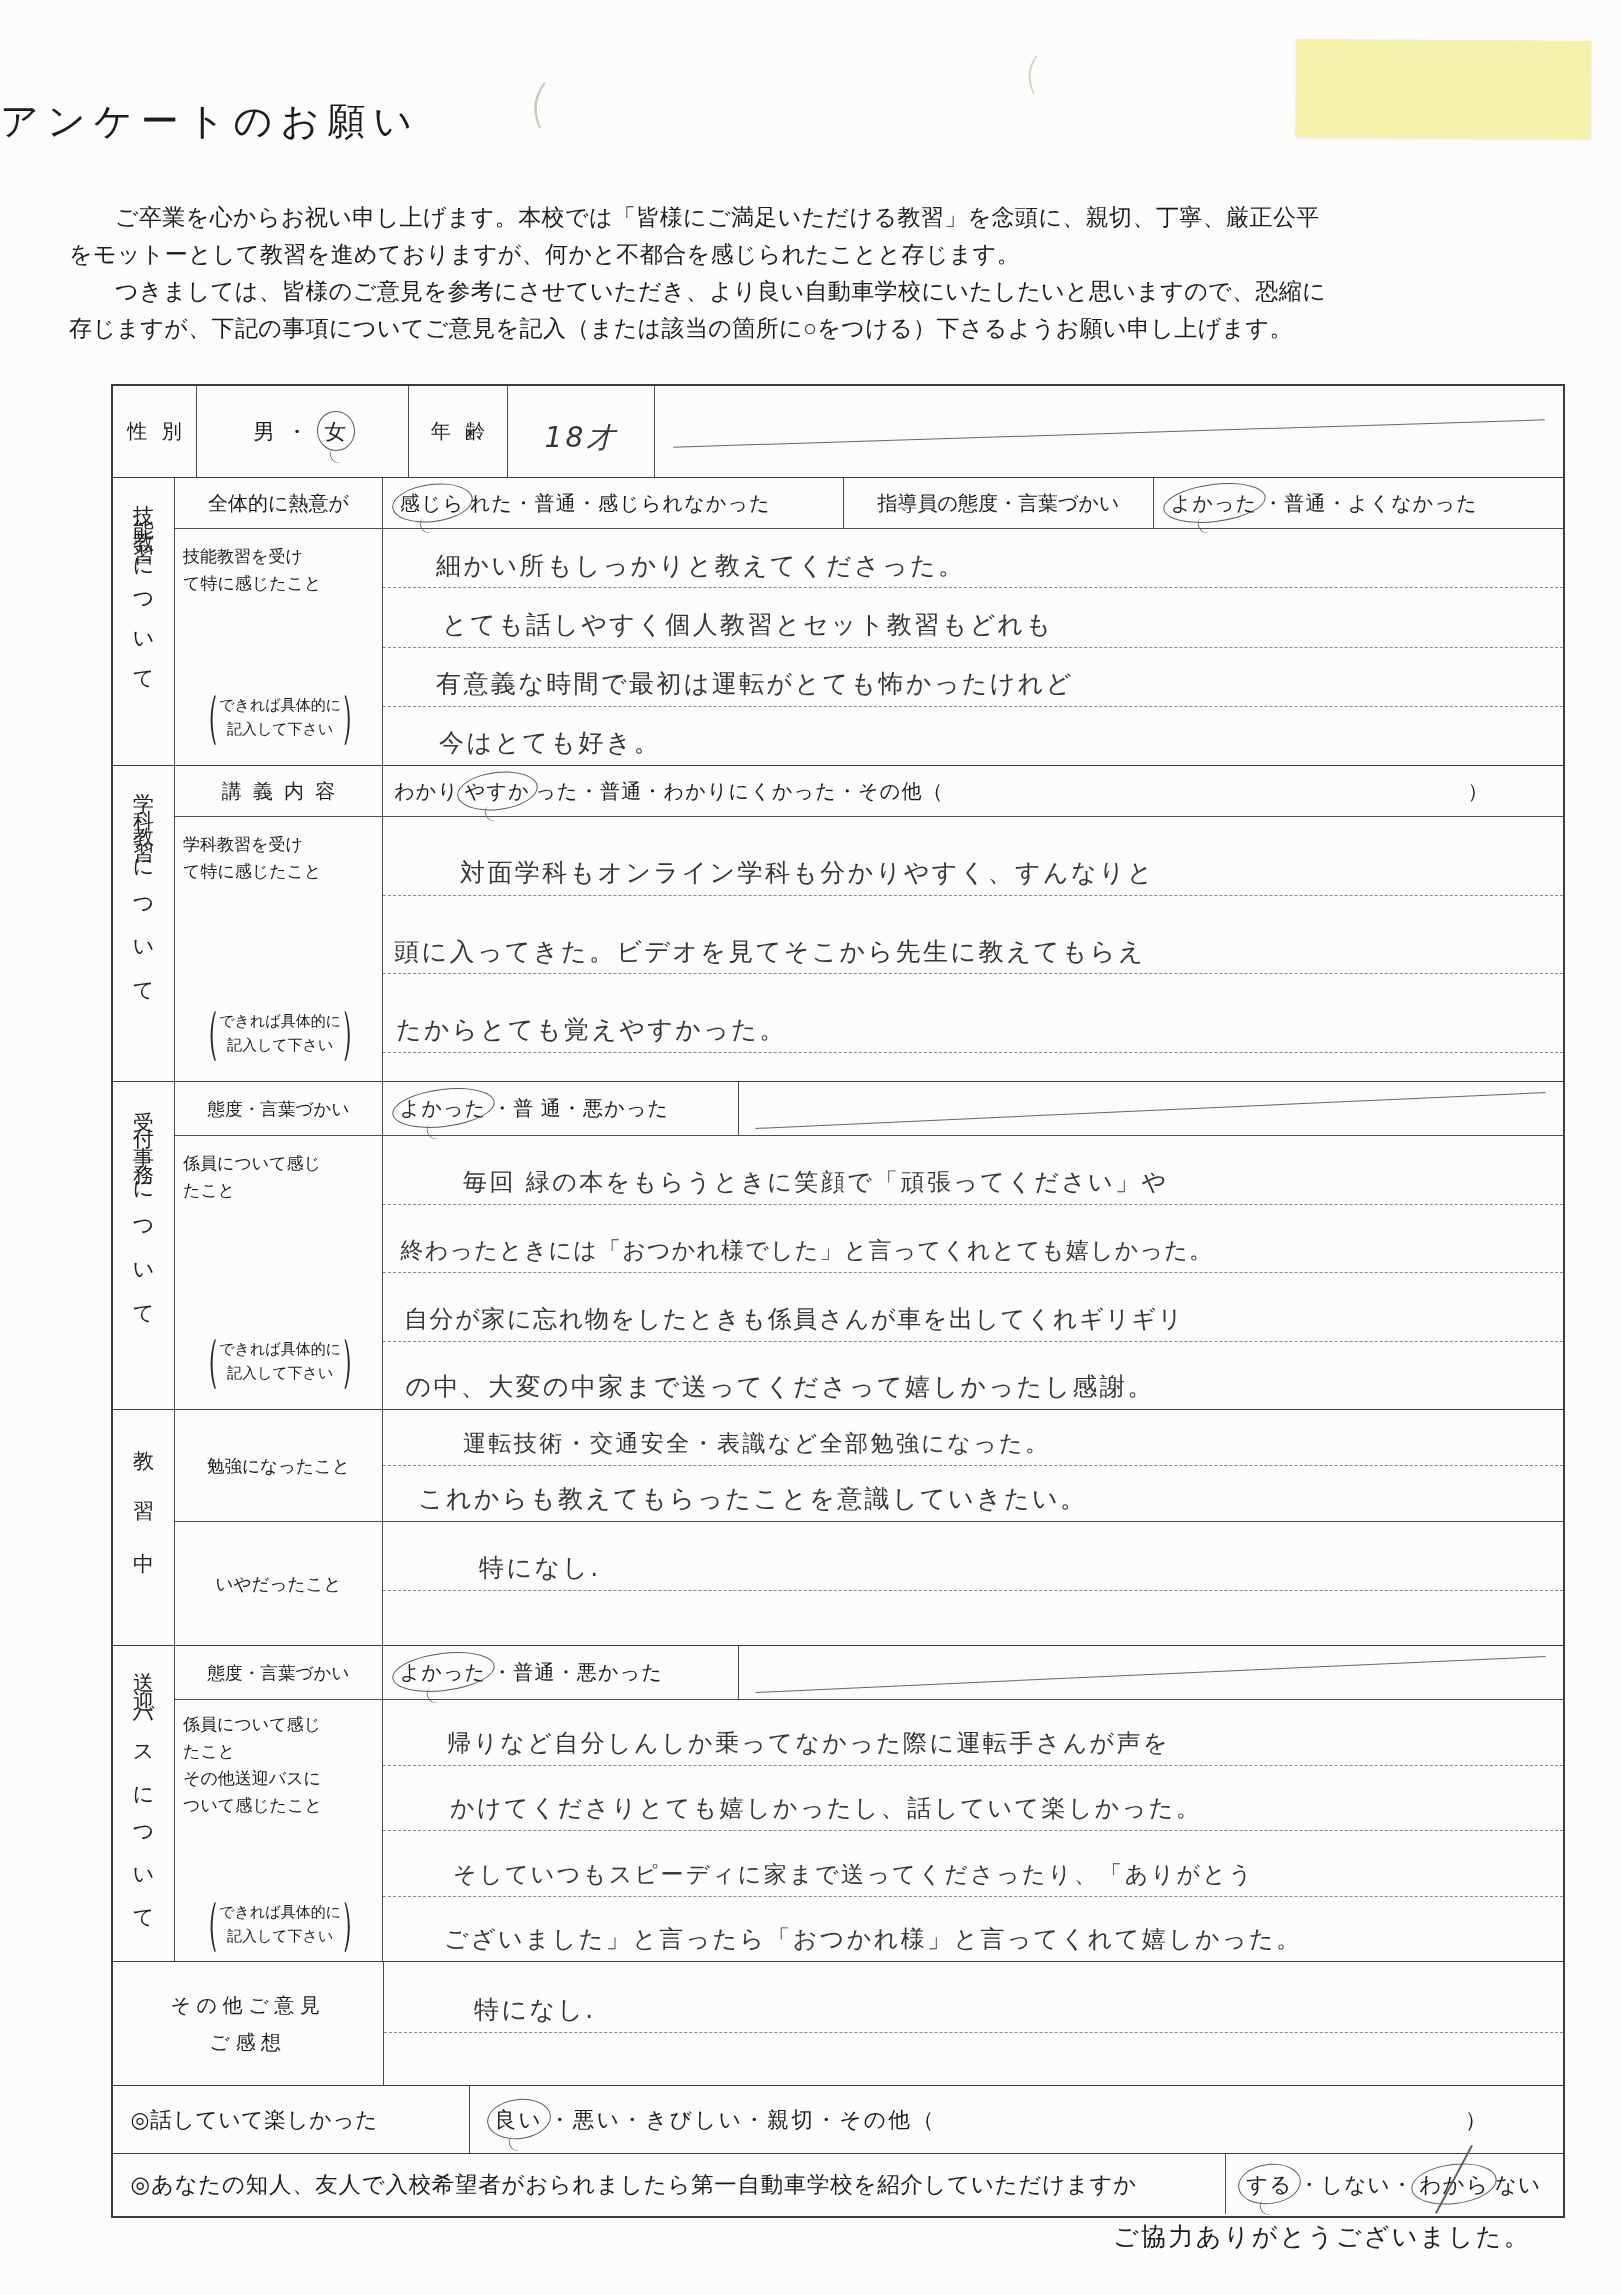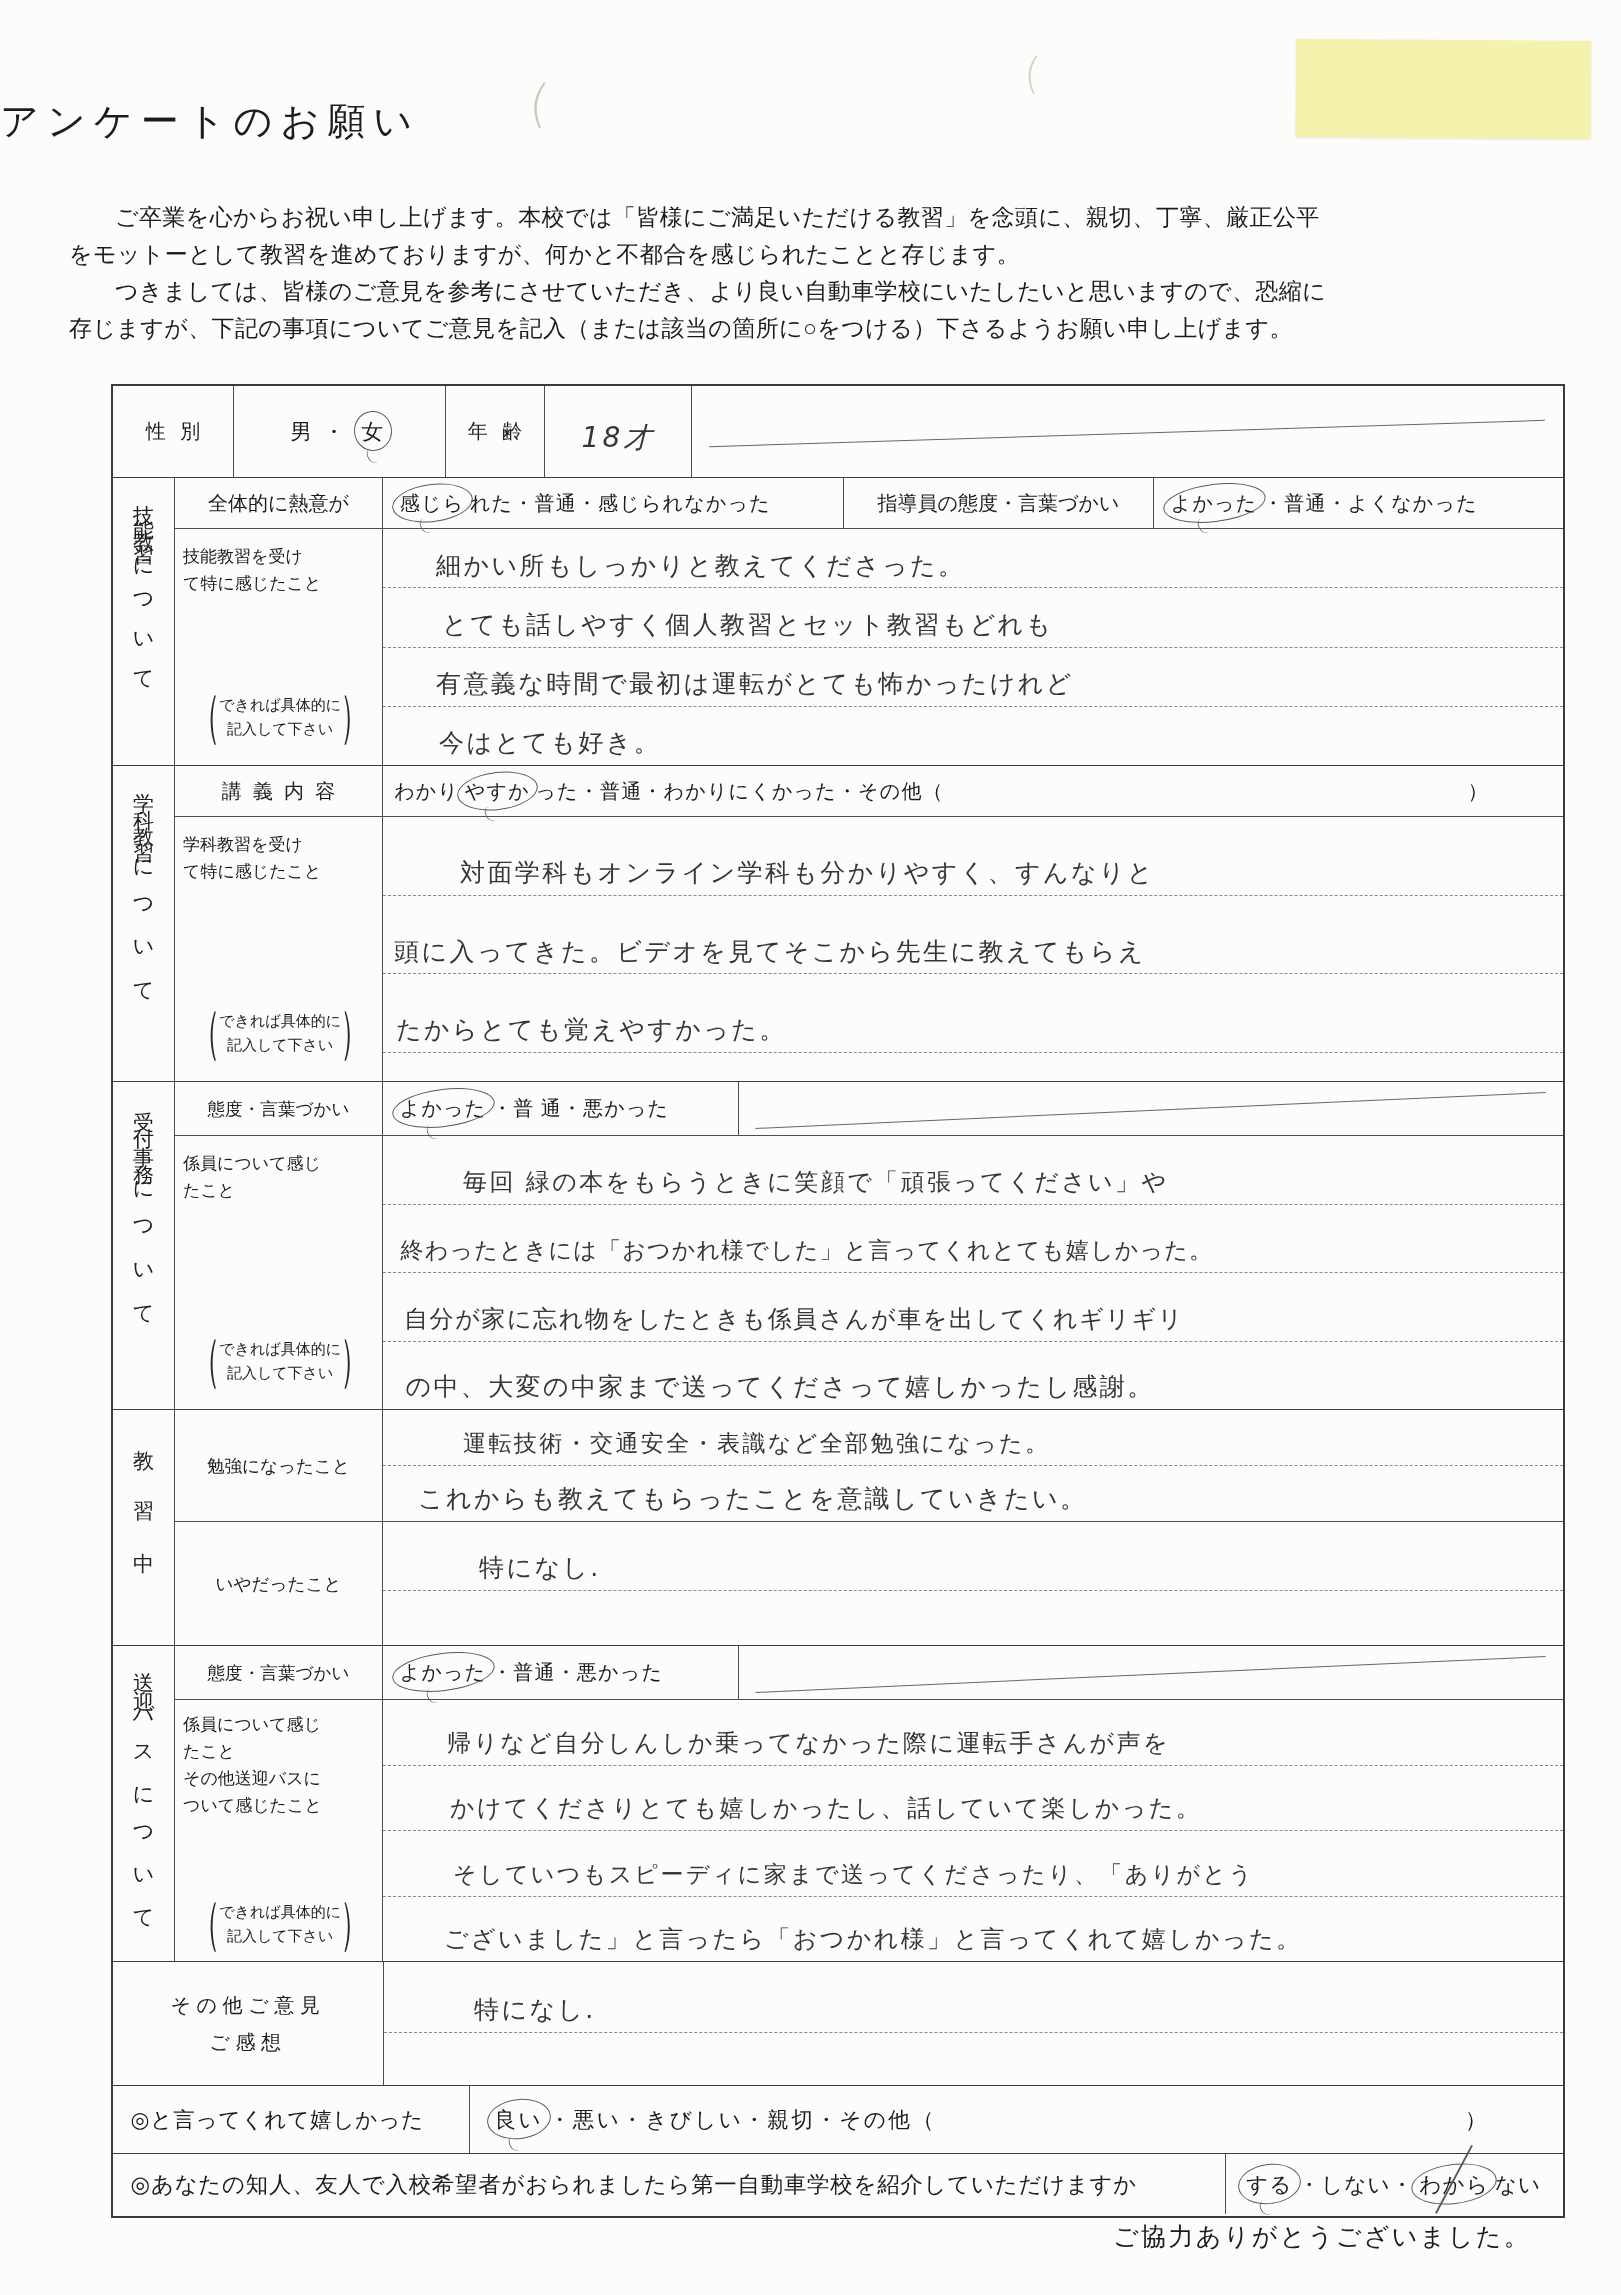--- a/index.html
+++ b/index.html
@@ -97,21 +97,21 @@
   <div class="intro">
     <div class="indent">ご卒業を心からお祝い申し上げます。本校では「皆様にご満足いただける教習」を念頭に、親切、丁寧、厳正公平</div>
     <div>をモットーとして教習を進めておりますが、何かと不都合を感じられたことと存じます。</div>
     <div class="indent">つきましては、皆様のご意見を参考にさせていただき、より良い自動車学校にいたしたいと思いますので、恐縮に</div>
     <div>存じますが、下記の事項についてご意見を記入（または該当の箇所に○をつける）下さるようお願い申し上げます。</div>
   </div>
 
   <div class="qtable">
 
     <div class="row bb" style="height:92px">
-      <div class="c lbl center" style="width:121px">
+      <div class="c lbl center" style="width:84px">
         <span class="sp16">性別</span>
       </div>
       <div class="c center" style="width:212px; gap:11.2px; font-size:21.6px">
         <span class="seg">男</span>
         <span class="seg">・</span>
         <span class="seg circled">女</span>
       </div>
       <div class="c lbl center" style="width:99px">
         <span class="sp16">年齢</span>
       </div>
@@ -322,21 +322,21 @@
         <div>ご感想</div>
       </div>
       <div class="c content">
         <div class="hl hw dash" style="height:64px; padding-left:90px">特になし.</div>
         <div class="grow"></div>
       </div>
     </div>
 
     <div class="row bb" style="height:68px">
       <div class="c fq" style="width:357px">
-        <span>◎と言ってくれて嬉しかった</span>
+        <span>◎話していて楽しかった</span>
       </div>
       <div class="c opts" style="flex:1; font-size:21.6px; letter-spacing:2.4px; padding-left:19px">
         <span class="seg circled">良い</span>
         <span class="seg">・悪い・きびしい・親切・その他（</span>
         <span class="seg paren-right">）</span>
       </div>
     </div>
 
     <div class="row" style="height:60px">
       <div class="c fq" style="width:1113px; font-size:22.4px">

